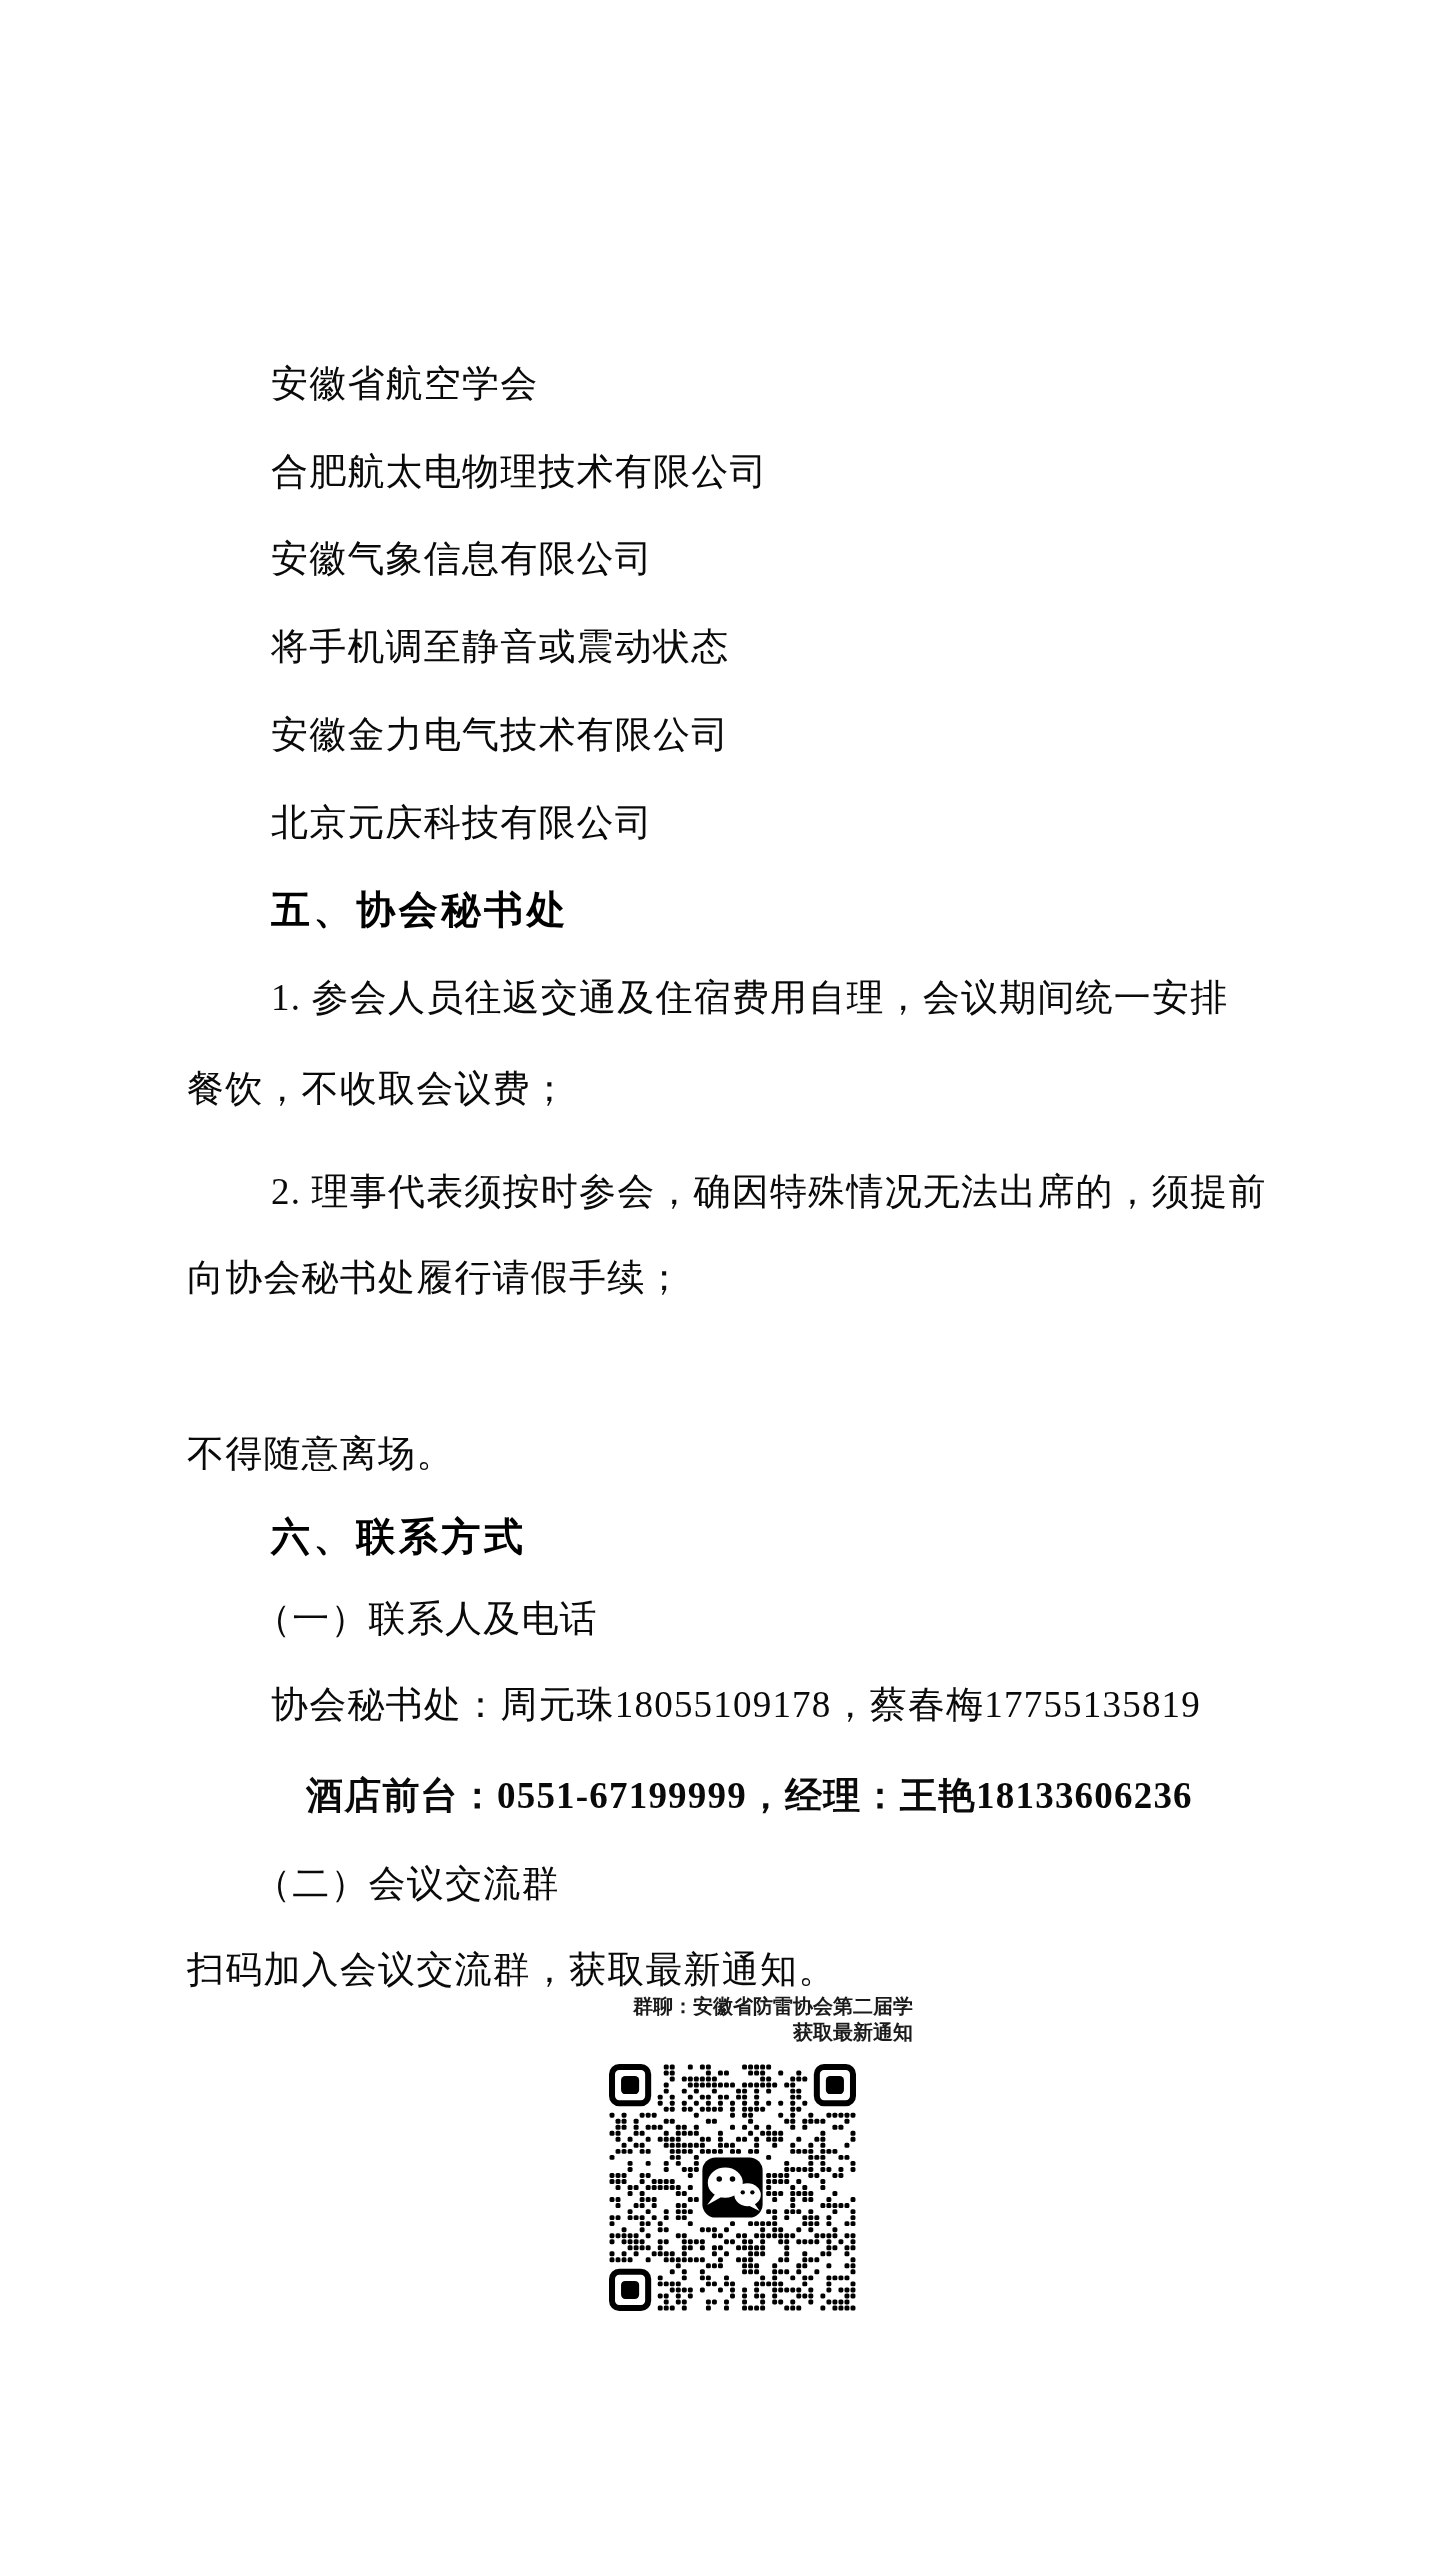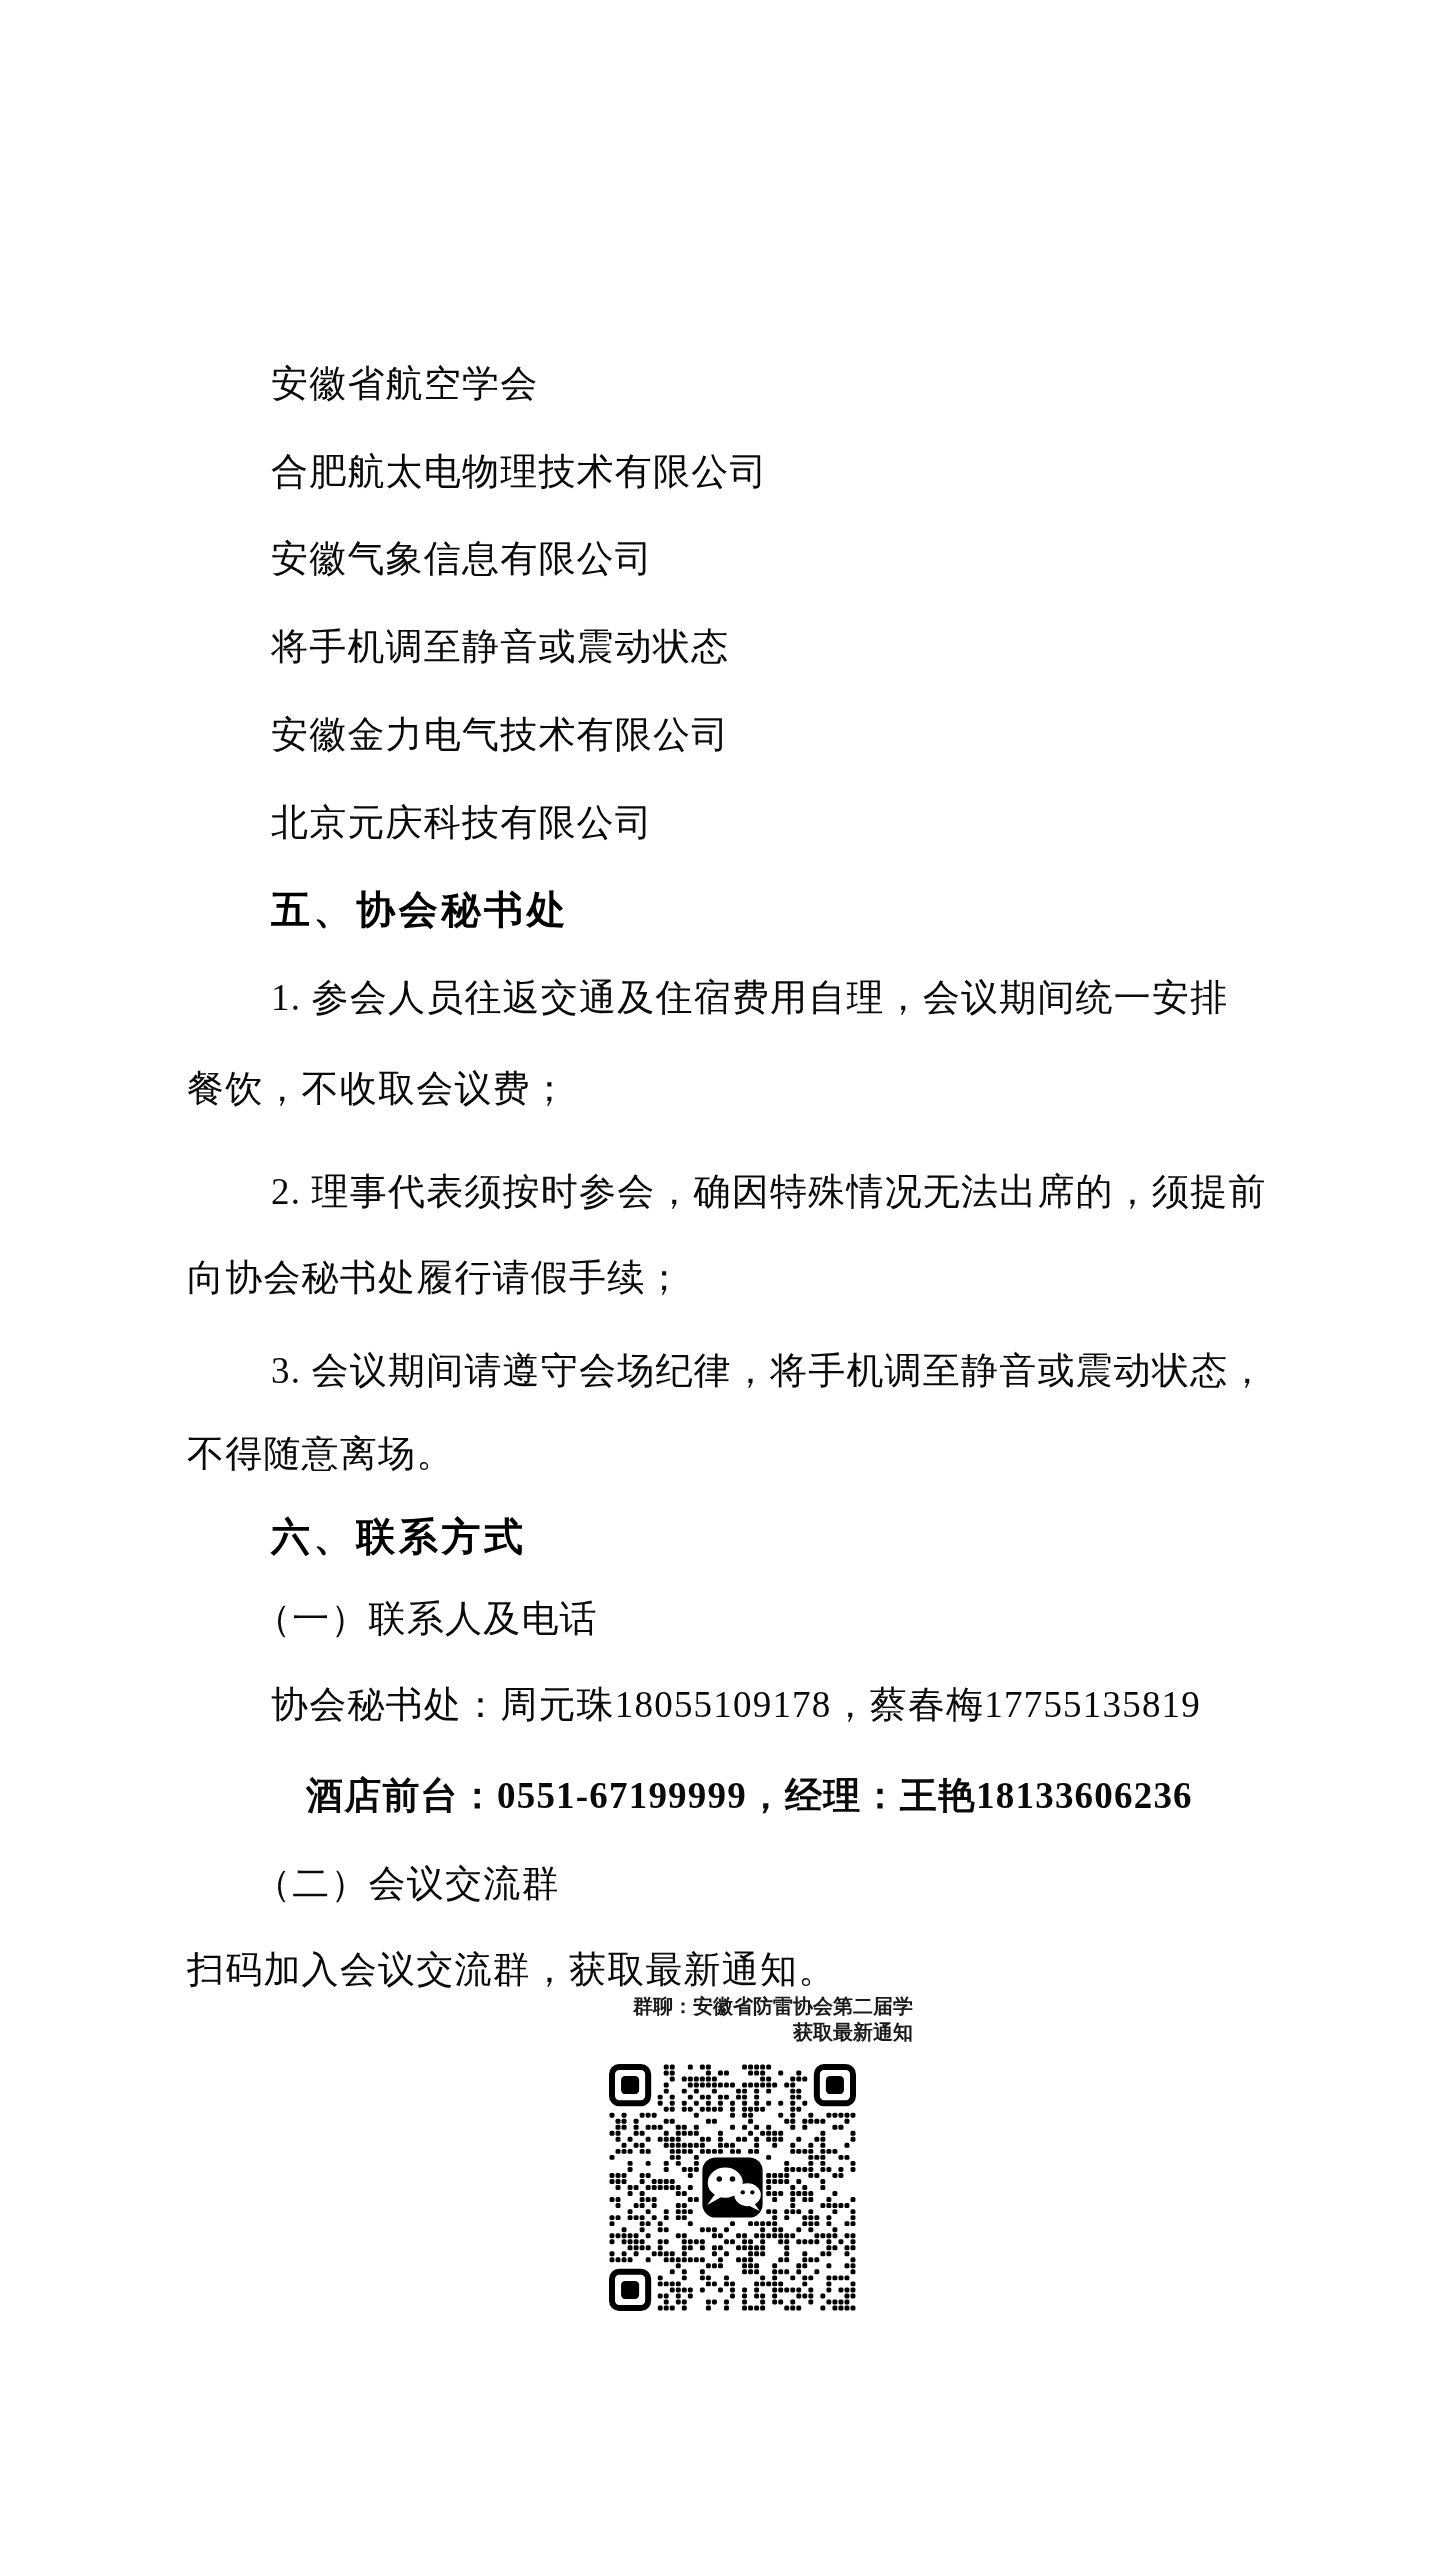--- a/index.html
+++ b/index.html
@@ -55,21 +55,20 @@
   <div class="line" style="left:271px;top:627px;">将手机调至静音或震动状态</div>
   <div class="line" style="left:271px;top:715px;">安徽金力电气技术有限公司</div>
   <div class="line" style="left:271px;top:803px;">北京元庆科技有限公司</div>
 
   <div class="heading" style="left:271px;top:889px;">五、协会秘书处</div>
 
   <div class="line" style="left:271px;top:978px;">1. 参会人员往返交通及住宿费用自理，会议期间统一安排</div>
   <div class="line" style="left:187px;top:1069px;">餐饮，不收取会议费；</div>
   <div class="line" style="left:271px;top:1172px;">2. 理事代表须按时参会，确因特殊情况无法出席的，须提前</div>
   <div class="line" style="left:187px;top:1258px;">向协会秘书处履行请假手续；</div>
-  <div class="line" style="left:271px;top:1351px;">3. 会议期间请遵守会场纪律，将手机调至静音或震动状态，</div>
   <div class="line" style="left:187px;top:1434px;">不得随意离场。</div>
 
   <div class="heading" style="left:271px;top:1516px;">六、联系方式</div>
 
   <div class="line" style="left:254px;top:1599px;">（一）联系人及电话</div>
   <div class="line" style="left:271px;top:1685px;">协会秘书处：周元珠18055109178，蔡春梅17755135819</div>
   <div class="line" style="left:306px;top:1776px;font-weight:bold;">酒店前台：0551-67199999，经理：王艳18133606236</div>
   <div class="line" style="left:254px;top:1864px;">（二）会议交流群</div>
   <div class="line" style="left:187px;top:1950px;">扫码加入会议交流群，获取最新通知。</div>
 

